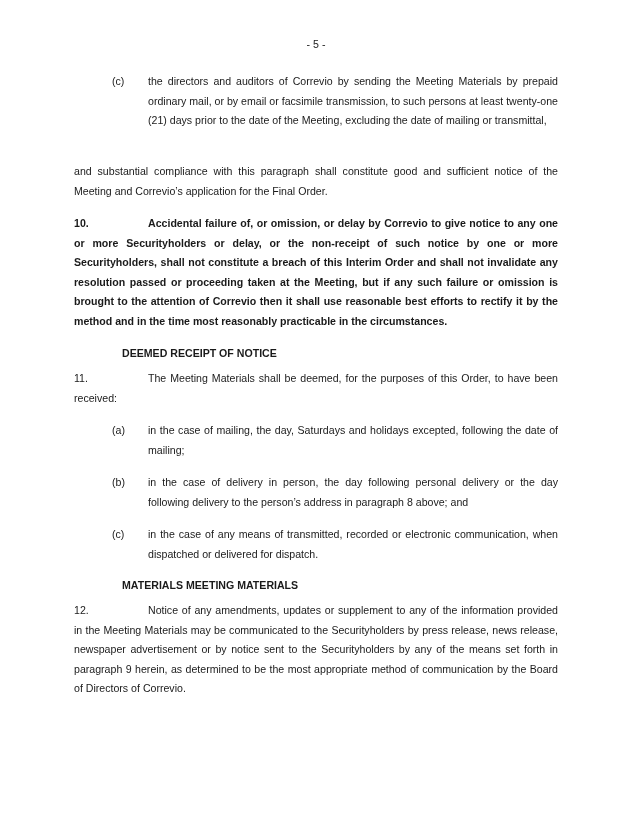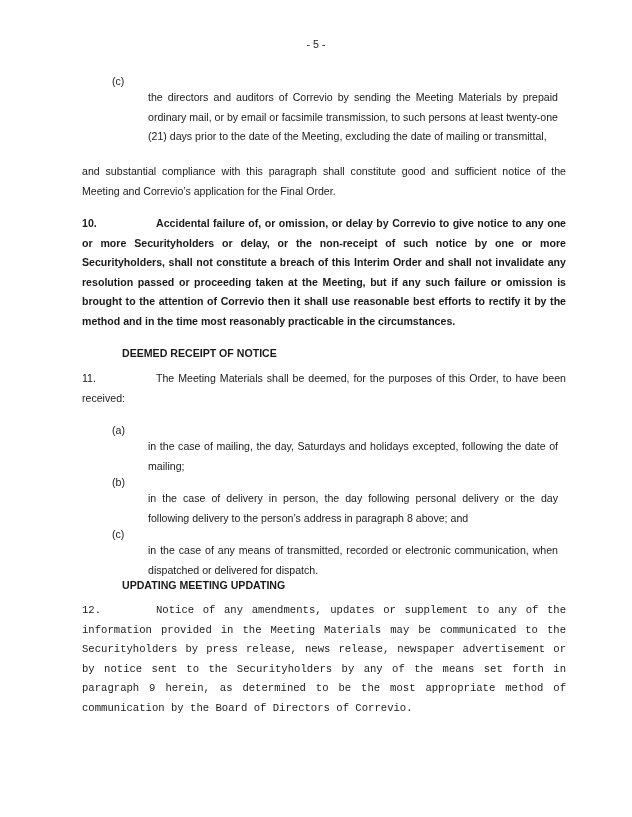--- a/index.html
+++ b/index.html
@@ -1,24 +1,24 @@
 <!DOCTYPE html>
 <html><head>
   <meta charset="utf-8">
   <style>
     html, body { margin: 0; padding: 0; background: #ffffff; }
     body {
       width: 632px; height: 817px; position: relative; overflow: hidden;
       font-family: "Liberation Sans", sans-serif; font-size: 10.6px; color: #1a1a1a;
     }
     .page-num { position: absolute; top: 38px; left: 0; width: 632px; text-align: center; }
-    .block { position: absolute; left: 82px; width: 484px; line-height: 19.6px; text-align: justify; }
+    .block { position: absolute; left: 74px; width: 484px; line-height: 19.6px; text-align: justify; }
     .sub { position: absolute; left: 112px; width: 446px; line-height: 19.6px; }
     .sub .lbl { position: absolute; left: 0; top: 0; }
-    .sub .txt { margin-left: 36px; text-align: justify; display: block; margin-top: 16px; }
+    .sub .txt { margin-left: 36px; text-align: justify; display: block; }
     .num { display: inline-block; width: 74px; }
     .heading { position: absolute; left: 74px; font-weight: bold; padding-left: 48px; }
   </style>
 </head>
 <body>
 
 <div class="page-num">- 5 -</div>
 
 <div class="sub" style="top:72px;">
   <span class="lbl">(c)</span>
@@ -45,17 +45,17 @@
 <div class="sub" style="top:473px;">
   <span class="lbl">(b)</span>
   <span class="txt">in the case of delivery in person, the day following personal delivery or the day following delivery to the person’s address in paragraph 8 above; and</span>
 </div>
 
 <div class="sub" style="top:525px;">
   <span class="lbl">(c)</span>
   <span class="txt">in the case of any means of transmitted, recorded or electronic communication, when dispatched or delivered for dispatch.</span>
 </div>
 
-<div class="heading" style="top:579px;">UPDATING MEETING UPDATING</div>
+<div class="heading" style="top:579px;">MATERIALS MEETING MATERIALS</div>
 
-<div class="block" style="top:601px;font-family:Liberation Mono, monospace;">
+<div class="block" style="top:601px;">
   <span class="num">12.</span><span>Notice of any amendments, updates or supplement to any of the information provided in the Meeting Materials may be communicated to the Securityholders by press release, news release, newspaper advertisement or by notice sent to the Securityholders by any of the means set forth in paragraph 9 herein, as determined to be the most appropriate method of communication by the Board of Directors of Correvio.</span>
 </div>
 
 </body></html>

